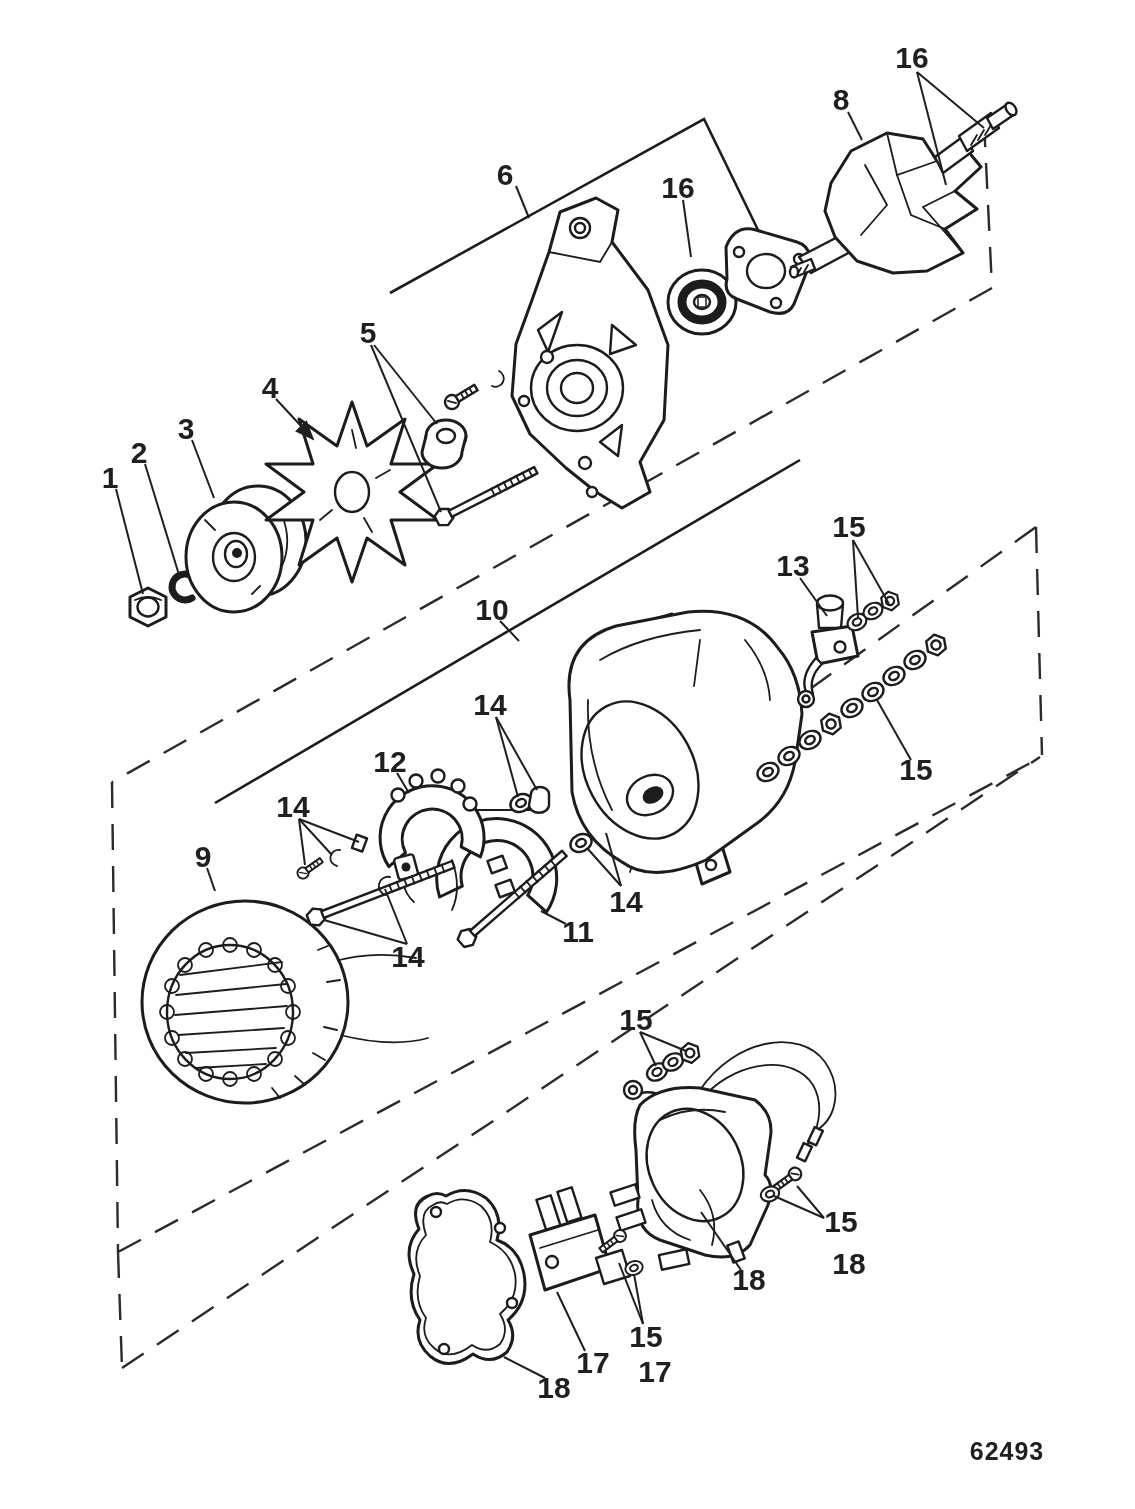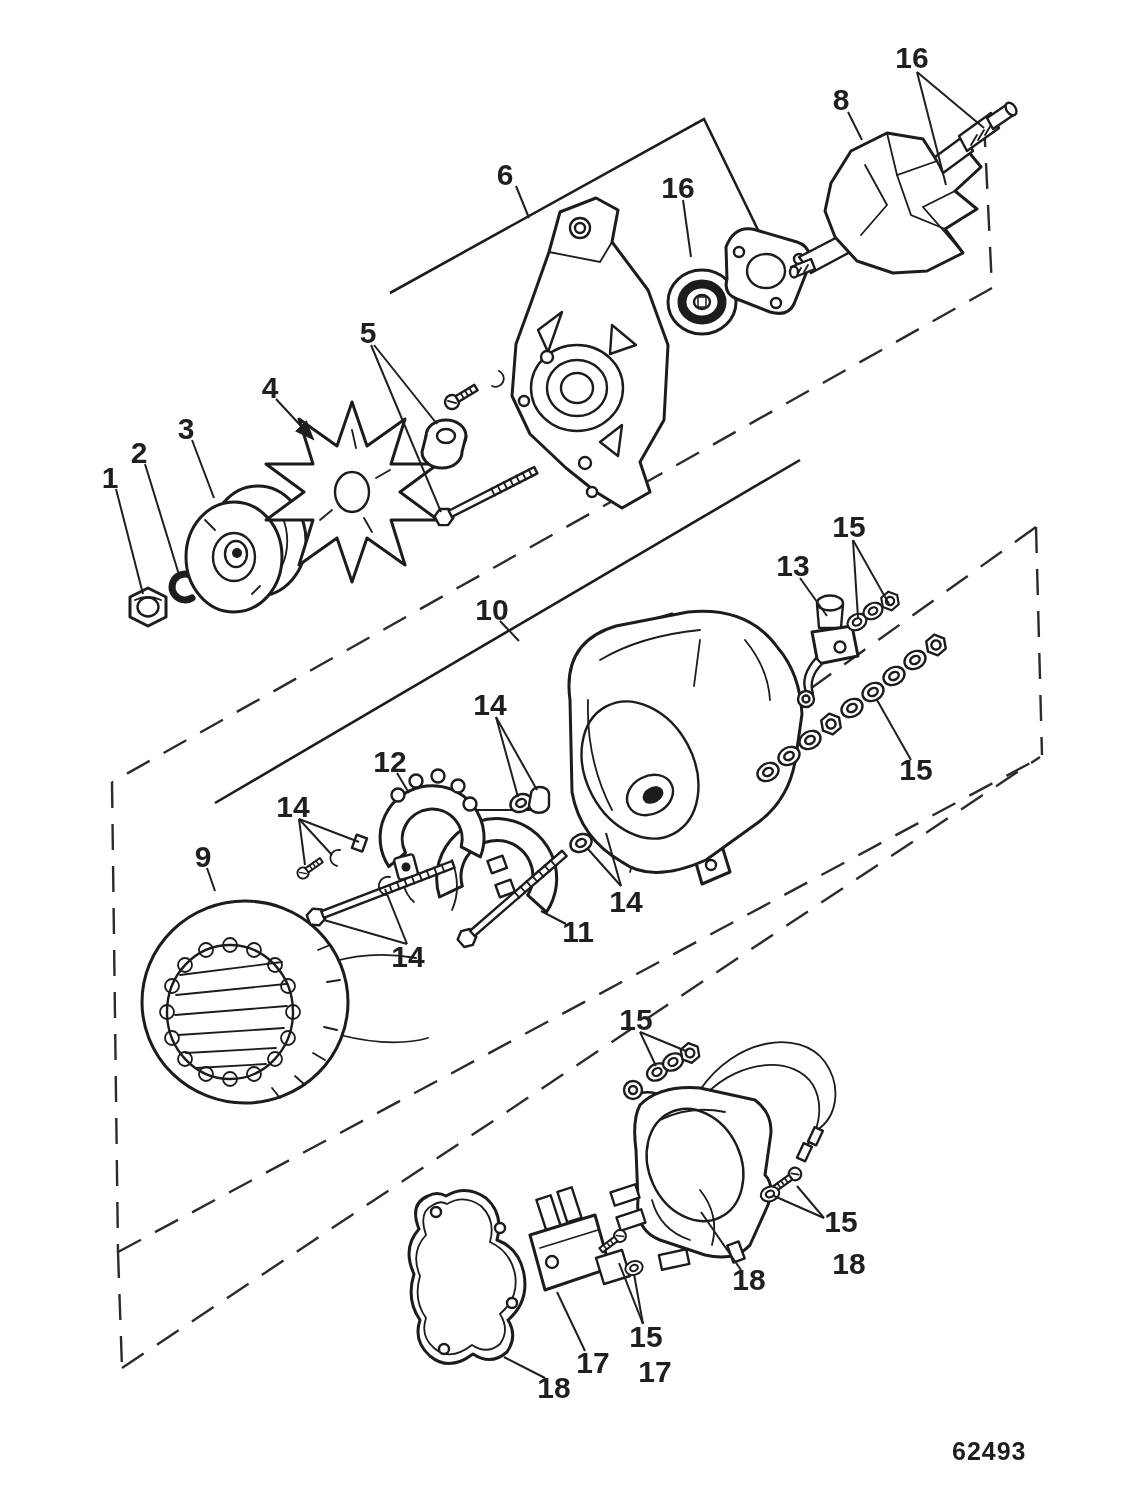--- a/index.html
+++ b/index.html
@@ -7,21 +7,21 @@
          font-family:"Liberation Sans",sans-serif;}
   svg{position:absolute;left:0;top:0;}
   .part{fill:#ffffff;stroke:#1c1c1c;stroke-width:3;stroke-linejoin:round;stroke-linecap:round;}
   .part2{fill:#ffffff;stroke:#1c1c1c;stroke-width:2.4;stroke-linejoin:round;stroke-linecap:round;}
   .det{fill:none;stroke:#1c1c1c;stroke-width:1.8;stroke-linecap:round;}
   .dark{fill:#1c1c1c;stroke:none;}
   .dash{fill:none;stroke:#2b2b2b;stroke-width:2.4;stroke-dasharray:26 16;}
   .solidline{fill:none;stroke:#1c1c1c;stroke-width:2.6;}
   .leader{stroke:#1f1f1f;stroke-width:2;fill:none;}
   .callout-text{font-family:"Liberation Sans",sans-serif;font-weight:bold;font-size:30px;fill:#1f1f1f;}
-  .drawing-number{position:absolute;left:952px;top:1437px;width:110px;text-align:left;
+  .drawing-number{position:absolute;left:952px;top:1437px;width:110px;text-align:center;
       font-weight:bold;font-size:25px;color:#1f1f1f;letter-spacing:1px;}
 </style>
 </head>
 <body>
 
 <div class="stage">
 <svg width="1135" height="1509" viewBox="0 0 1135 1509">
   <defs>
     <marker id="arrow" markerWidth="12" markerHeight="10" refX="9" refY="4" orient="auto">
       <path d="M0,0 L10,4 L0,8 Z" fill="#1f1f1f"></path>

